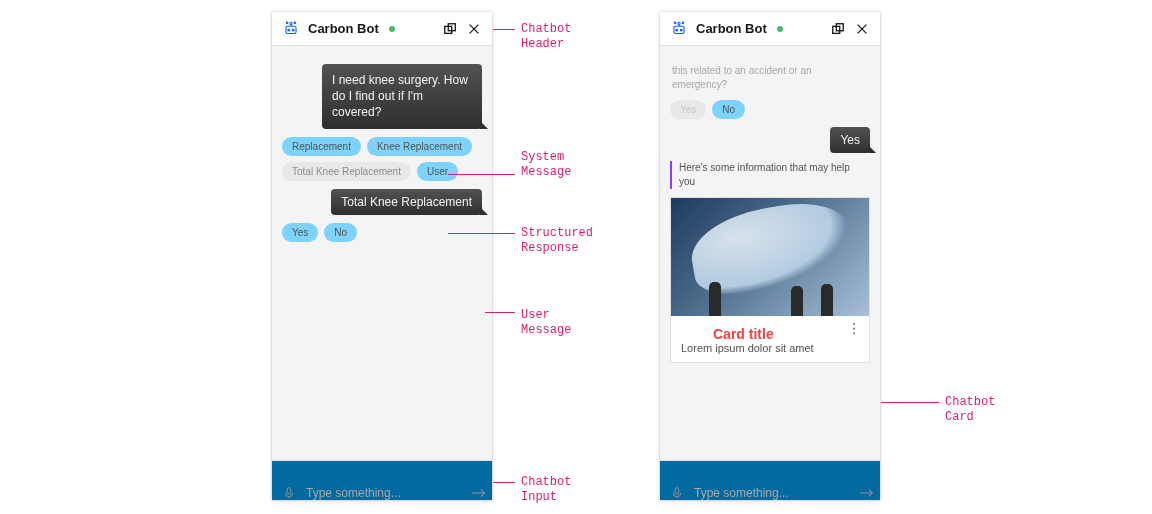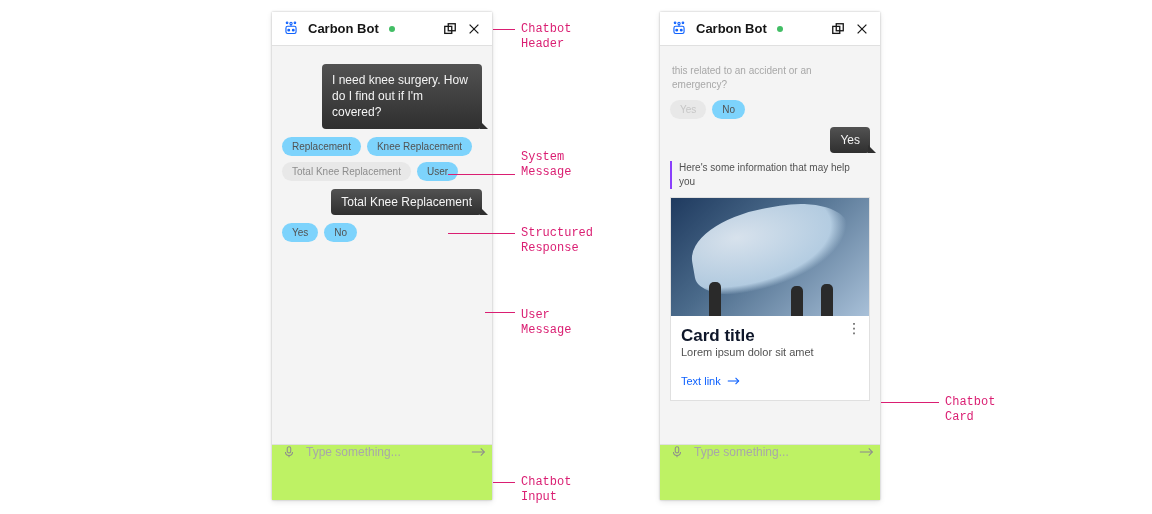--- a/index.html
+++ b/index.html
@@ -137,42 +137,42 @@
     border-radius: 50% 40% 60% 30%;
     transform: rotate(-10deg);
     opacity: 0.9;
   }
   .card-img .fig {
     position:absolute; bottom:0; width:12px; height:34px;
     background: #2a2a2a;
     border-radius: 5px 5px 0 0;
   }
   .card-body { padding: 10px 10px 8px 10px; position:relative; }
-  .card-title { font-size: 17px; font-weight:700; color:#0f172a; }
+  .card-title { font-size: 14px; font-weight:700; color:#ef4444;margin-left:32px; }
   .card-sub { font-size: 11px; color:#525252; margin-top:0; }
   .card-menu {
     position:absolute; right:8px; top:10px;
     color:#525252; font-size:14px; line-height:0.4;
     cursor:pointer;
   }
   .card-link-row {
     padding: 6px 10px 10px 10px;
     display:flex; align-items:center; gap:6px;
   }
   .card-link {
     font-size: 11px; color:#0f62fe; cursor:pointer;
   }
   .link-arrow { color:#0f62fe; }
 
   
   .inputbar {
-    height: 56px;
-    background:#bef264;
+    height: 40px;
+    background:#0369a1;
     border-top:1px solid #e0e0e0;
-    display:flex; align-items:flex-start;
+    display:flex; align-items:flex-end;
     padding: 0 10px; gap:10px;
   }
   .inputbar input {
     flex:1; border:none; outline:none;
     font-size: 12px; color:#161616;
     background:transparent;
   }
   .inputbar input::placeholder { color:#a8a8a8; }
   .mic-icon, .send-icon { color:#8d8d8d; cursor:pointer; display:flex; }
 
@@ -325,29 +325,20 @@
           <div class="shape1"></div>
           <div class="fig" style="left:38px;"></div>
           <div class="fig" style="left:120px; height:30px;"></div>
           <div class="fig" style="left:150px; height:32px;"></div>
         </div>
         <div class="card-body">
           <div class="card-title">Card title</div>
           <div class="card-sub">Lorem ipsum dolor sit amet</div>
           <div class="card-menu">⋮</div>
         </div>
-        <div class="card-link-row">
-          <span class="card-link">Text link</span>
-          <span class="link-arrow">
-            <svg width="14" height="10" viewBox="0 0 18 12" fill="none" stroke="currentColor" stroke-width="1.4">
-              <line x1="1" y1="6" x2="15" y2="6"></line>
-              <polyline points="11,2 15,6 11,10"></polyline>
-            </svg>
-          </span>
-        </div>
       </div>
     </div>
 
     <div class="inputbar">
       <span class="mic-icon">
         <svg width="14" height="14" viewBox="0 0 16 16" fill="none" stroke="currentColor" stroke-width="1.2">
           <rect x="6" y="2" width="4" height="7" rx="2"></rect>
           <path d="M4 8a4 4 0 0 0 8 0"></path>
           <line x1="8" y1="12" x2="8" y2="14"></line>
         </svg>

